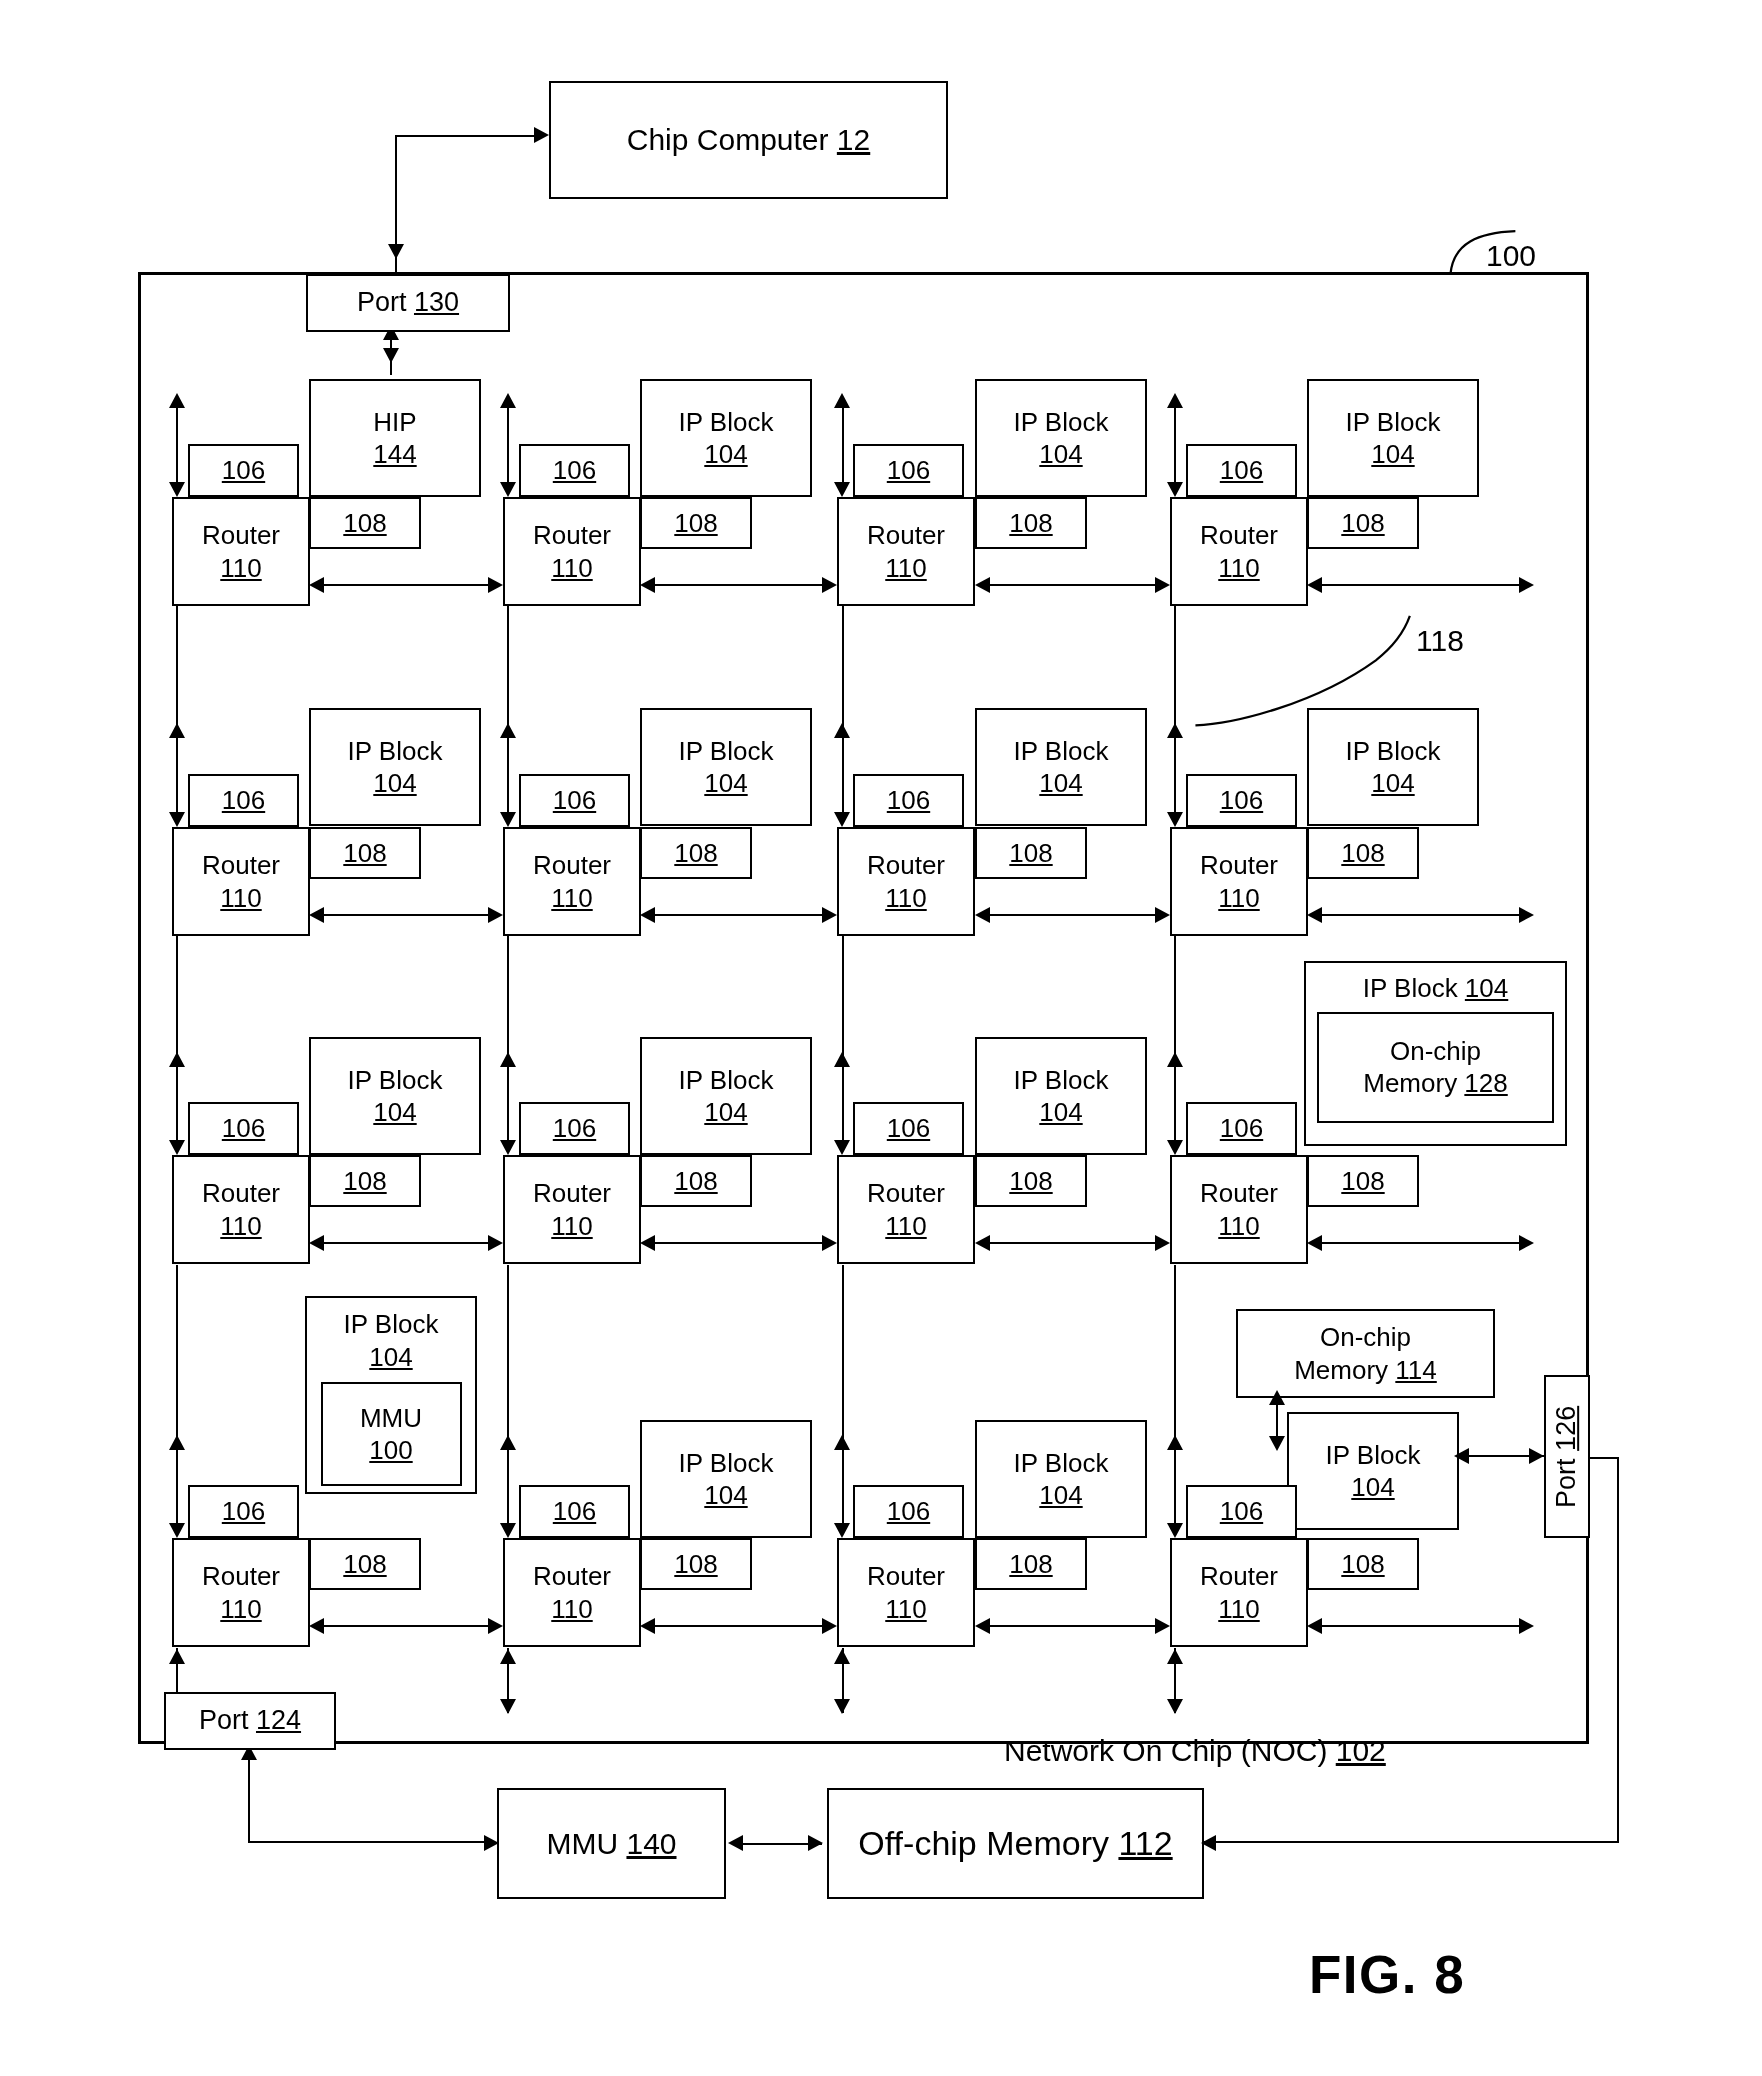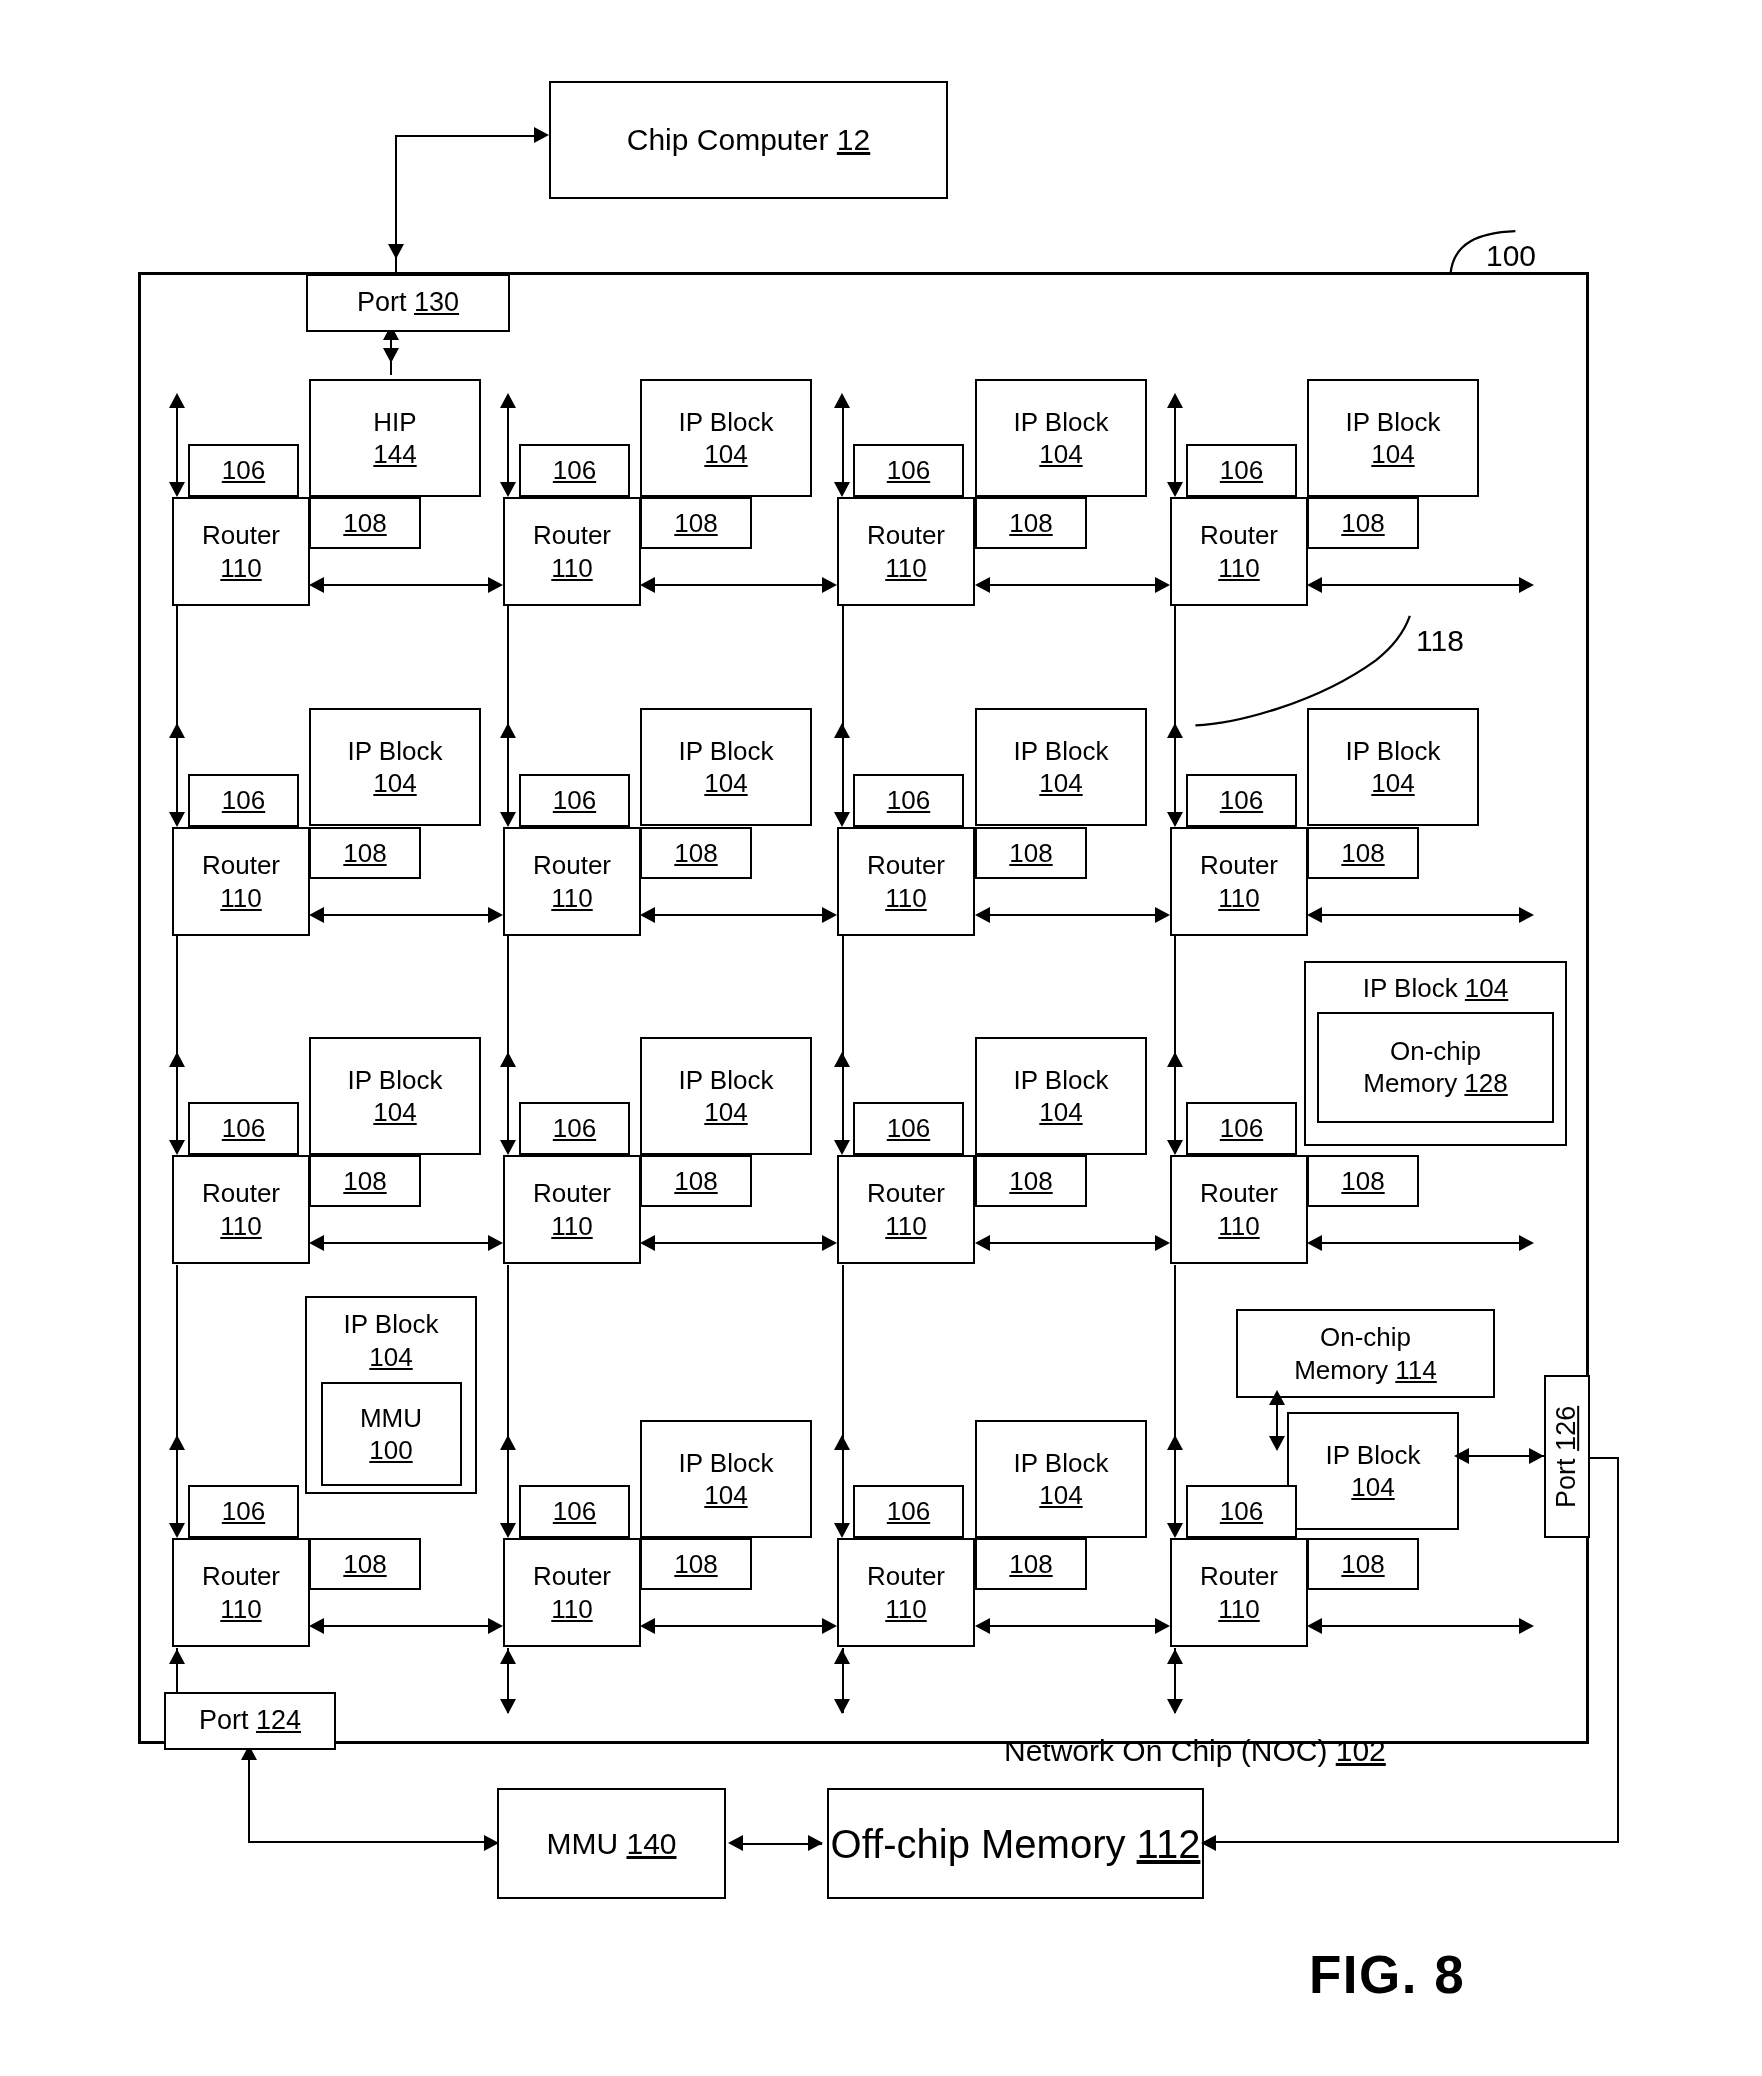--- a/index.html
+++ b/index.html
@@ -67,21 +67,21 @@
 
   
   .lbl { position:absolute; font-size:30px;margin-top:21px; }
   #label-100 { left:1486px; top:218px; }
   #label-118 { left:1416px; top:603px; }
   #noc-label { left:1004px; top:1713px; font-size:30px; }
   #fig-label { left:1309px; top:1923px; font-size:53px; font-weight:bold; letter-spacing:1.5px; }
 
   
   #mmu-122 { left:497px; top:1788px; width:229px; height:111px; font-size:30px; }
-  #offchip-112 { left:827px; top:1788px; width:377px; height:111px; font-size:40px; }
+  #offchip-112 { left:827px; top:1788px; width:377px; height:111px; font-size:34px; }
 
   
   #onchip-116-wrap { left:1304px; top:961px; width:263px; height:185px; font-size:26px;
       align-items:center; justify-content:flex-start; padding-top:9px; }
   #onchip-116 { position:static; margin-top:7.4px; width:237px; height:111px; border:2.2px solid #000;
       display:flex; flex-direction:column; align-items:center; justify-content:center; font-size:26px; }
   #onchip-114 { left:1236px; top:1309px; width:259px; height:89px; font-size:26px; }
 
   #mmu-120-wrap { left:305px; top:1296px; width:172px; height:198px; font-size:26px;
       align-items:center; justify-content:flex-start; padding-top:10.4px; }

